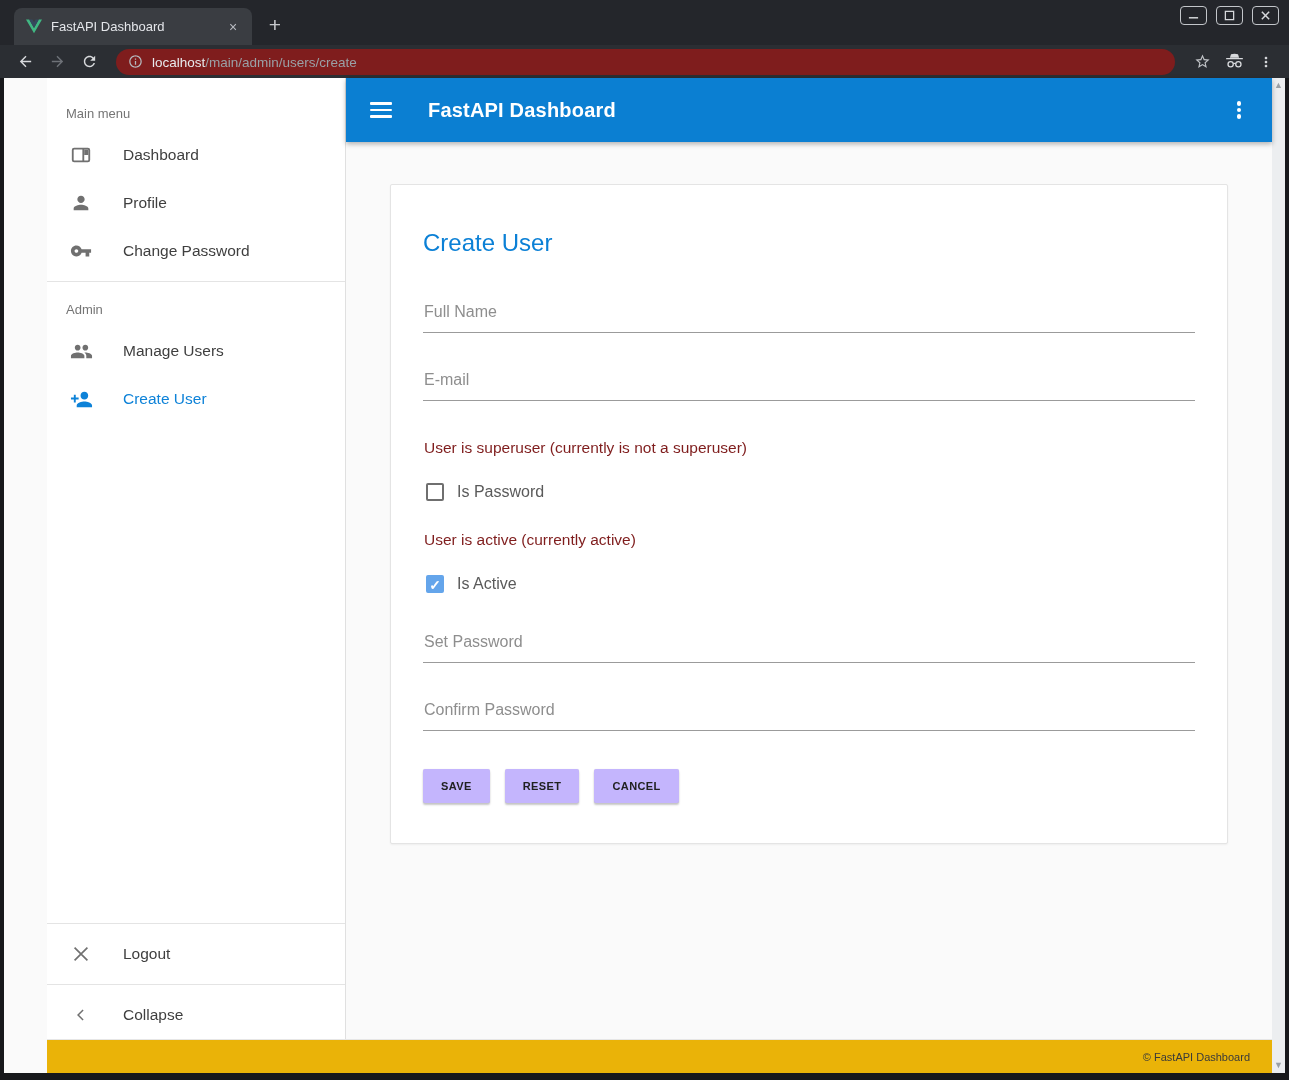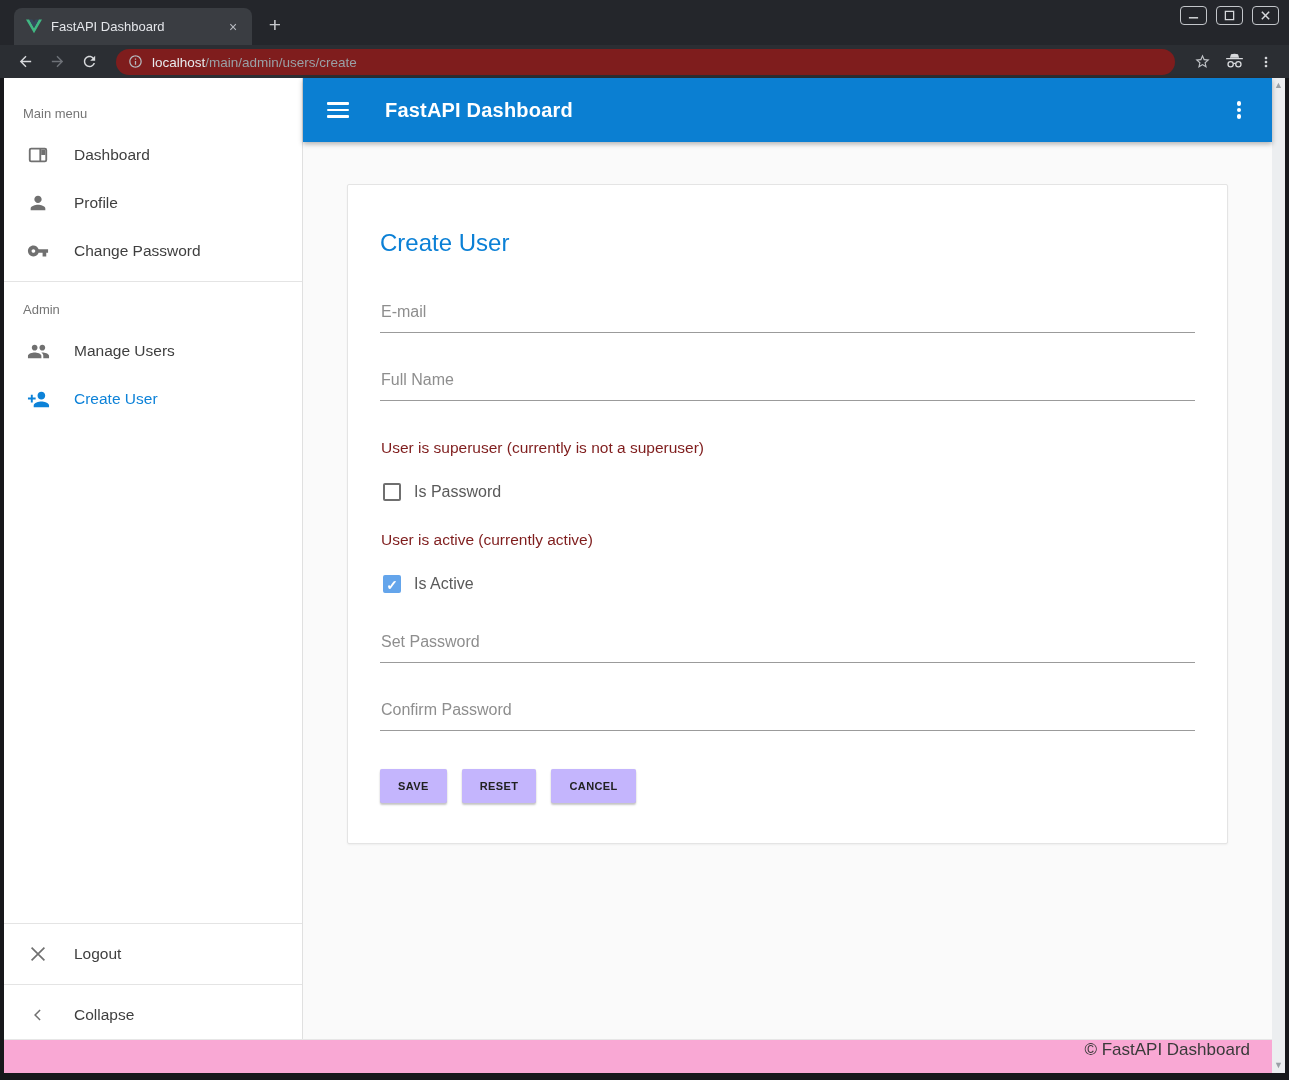--- a/index.html
+++ b/index.html
@@ -20,29 +20,29 @@
   .toolbar { height:33px; background:#2b2e33; display:flex; align-items:center; padding:0 10px 0 12px; gap:6px; }
   .navbtn { width:26px; height:26px; display:flex; align-items:center; justify-content:center; border-radius:50%; }
   .navbtn svg { width:17px; height:17px; }
   .urlbar { flex:1; height:26px; background:#7f1d1d; border-radius:14px; margin:0 8px; display:flex; align-items:center; padding:0 12px; gap:9px; }
   .url-host { color:#e8eaed; font-size:13.5px; }
   .url-path { color:#9aa0a6; font-size:13.5px; }
   .tool-icon { width:26px; height:26px; display:flex; align-items:center; justify-content:center; }
 
   
   .viewport { flex:1; display:flex; margin:0 4px 7px 4px; background:#fafafa; min-height:0; }
-  .content-col { flex:1; display:flex; flex-direction:column; min-width:0; }
+  .content-col { flex:1; display:flex; flex-direction:column; min-width:0;padding-left:43px; }
   .content-row { flex:1; display:flex; min-height:0; }
 
   
   .sidebar { width:299px; background:#ffffff; border-right:1px solid #e0e0e0; display:flex; flex-direction:column; padding-top:14px; }
   .section-header { font-size:13px; color:#757575; padding:14px 20px 10px 19px; }
   .side-item { height:48px; display:flex; align-items:center; padding-left:22px; color:#3f3f3f; cursor:pointer; }
   .side-item .icn { width:24px; height:24px; color:#707070; display:flex; align-items:center; justify-content:center; }
-  .side-item .lbl { font-size:15.5px; margin-left:24px; }
+  .side-item .lbl { font-size:15.5px; margin-left:30px; }
   .side-item.active { color:#0d82d8; }
   .side-item.active .icn { color:#0d82d8; }
   .side-divider { border-top:1px solid #e4e4e4; margin:6px 0; }
   .side-bottom { margin-top:auto; }
 
   
   .main { flex:1; background:#fafafa; min-width:0; display:flex; flex-direction:column; }
   .appbar { height:64px; background:#0b7fd2; display:flex; align-items:center; padding:0 18px 0 24px; box-shadow:0 2px 5px rgba(0,0,0,.30); position:relative; z-index:2; }
   .hamburger { width:24px; height:24px; display:flex; flex-direction:column; justify-content:center; gap:4px; cursor:pointer; }
   .hamburger span { display:block; width:22px; height:2.5px; background:#ffffff; border-radius:1px; }
@@ -59,21 +59,21 @@
   .field input::placeholder { color:#8e8e8e; opacity:1; }
   .note { font-size:15.5px; color:#7f1d1d; margin:0 0 26px 1px; }
   .check-row { display:flex; align-items:center; margin:0 0 30px 3px; cursor:pointer; }
   .checkbox { width:18px; height:18px; border:2px solid #6f6f6f; border-radius:2px; background:#fff; }
   .checkbox.checked { border-color:#64a5eb; background:#64a5eb; color:#fff; font-size:14px; line-height:16px; text-align:center; font-weight:700; }
   .check-label { font-size:16px; color:#5a5a5a; margin-left:13px; }
   .btn-row { display:flex; gap:15px; margin-top:28px; }
   .btn { background:#c4b5fd; border:none; border-radius:2px; padding:11px 18px; font-family:"Liberation Sans",sans-serif; font-size:11px; font-weight:700; letter-spacing:.4px; color:#212121; box-shadow:0 2px 2px rgba(0,0,0,.22), 0 0 1px rgba(0,0,0,.15); cursor:pointer; }
 
   
-  .footer { height:34px; background:#f9a8d4; border-top:1px solid #e6e6e6; display:flex; align-items:flex-start; justify-content:flex-end; padding-right:22px; font-size:17px; color:#3a3a3a; }
+  .footer { height:34px; background:#eab308; border-top:1px solid #e6e6e6; display:flex; align-items:center; justify-content:flex-end; padding-right:22px; font-size:11px; color:#3a3a3a; }
 
   
   .scrollbar { width:13px; background:#eceef0; display:flex; flex-direction:column; justify-content:space-between; align-items:center; padding:3px 0; }
   .scroll-arrow { color:#9aa0a6; font-size:9px; line-height:9px; cursor:pointer; }
 
   svg { display:block; }
 </style>
 </head>
 <body>
 
@@ -246,25 +246,25 @@
                   <div class="dot"></div>
                 </div>
             </div>
           </div>
 
           <div class="page-scroll">
             <div class="card">
               <div class="card-title">Create User</div>
 
               <div class="field">
+                <input type="text" placeholder="Full Name" style="">
+              </div>
+
+              <div class="field">
                 <input type="text" placeholder="E-mail" style="">
-              </div>
-
-              <div class="field">
-                <input type="text" placeholder="Full Name" style="">
               </div>
 
               <div class="note">User is superuser (currently is not a superuser)</div>
               <div class="check-row">
                 <div class="checkbox"></div>
                 <span class="check-label">Is Password</span>
               </div>
 
               <div class="note">User is active (currently active)</div>
               <div class="check-row">

